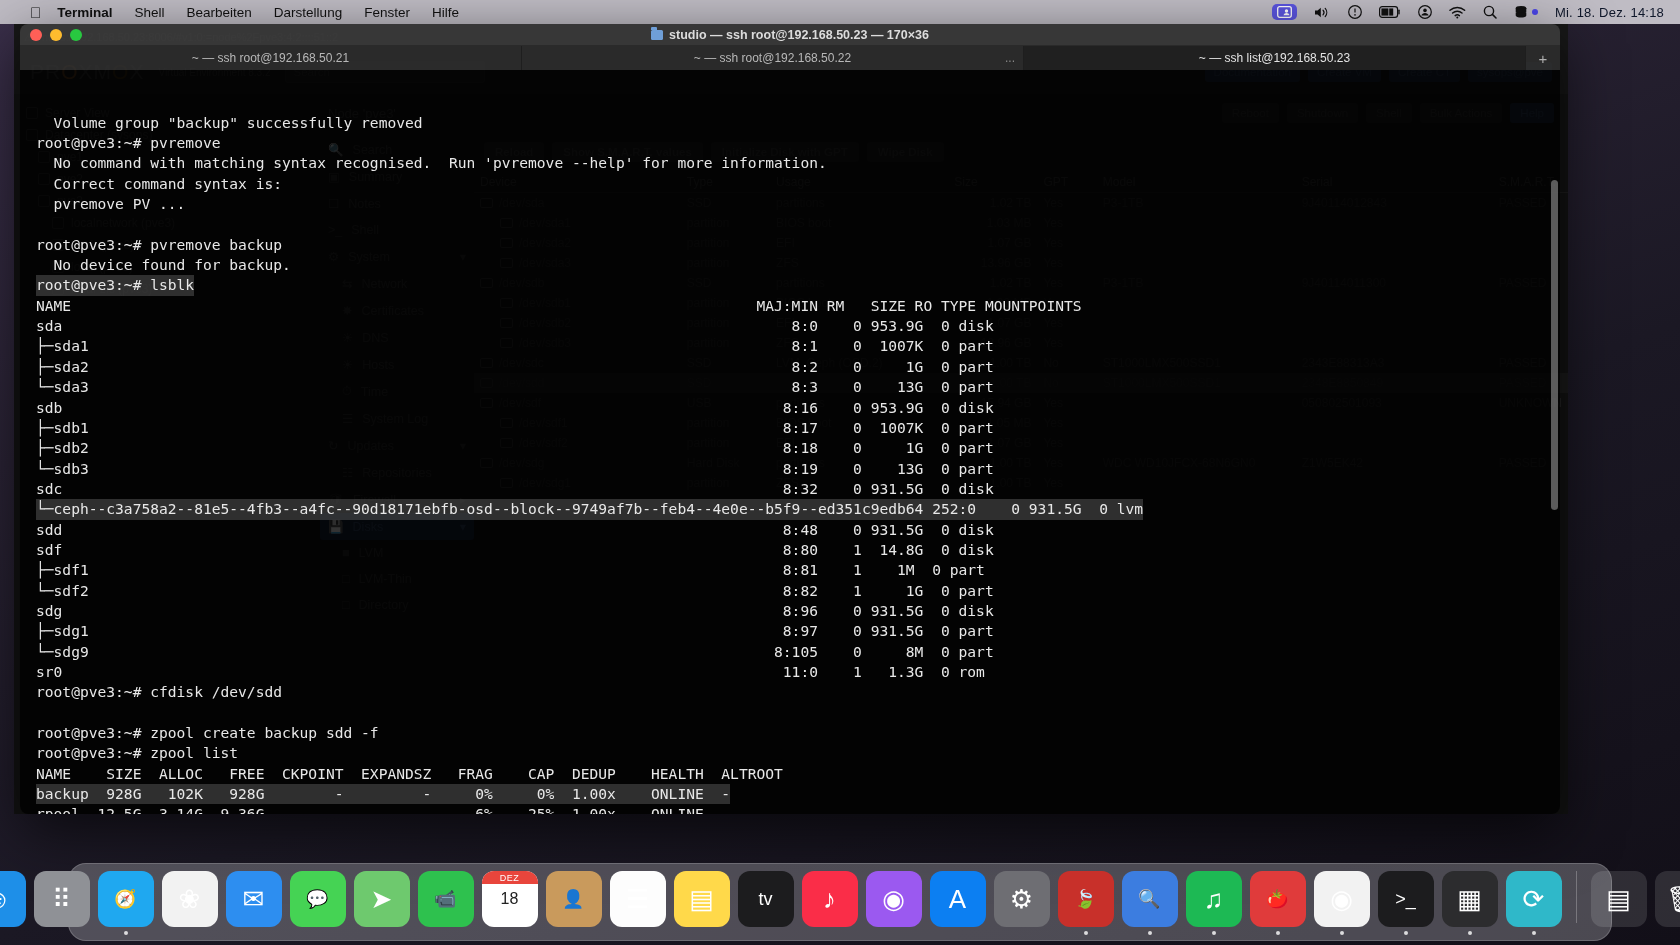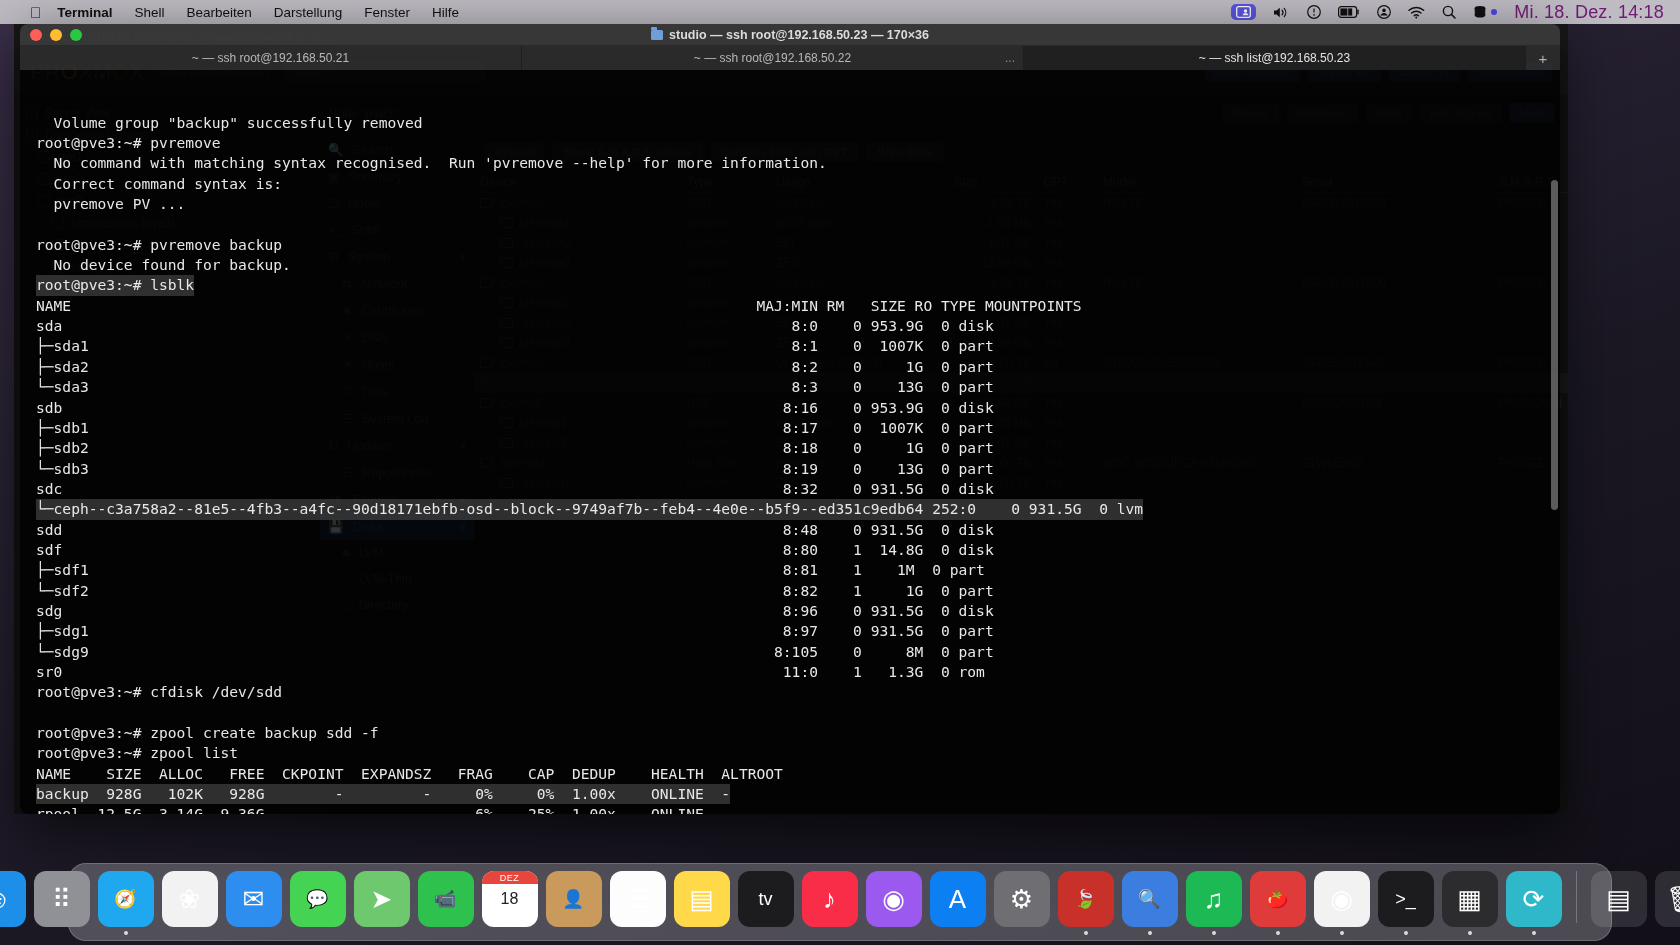--- a/index.html
+++ b/index.html
@@ -26,21 +26,21 @@
   #menubar .mi { margin-right: 22px; white-space: nowrap; }
   #menubar .mi.bold { font-weight: bold; }
   #menubar .spacer { flex: 1; }
   #menubar .status { display: flex; align-items: center; gap: 17px; padding-right: 8px; }
   #menubar .status .sitem { display:flex; align-items:center; line-height:1; }
   #menubar .status svg { display: block; }
   .sc-badge {
     background: #5b55e0; border-radius: 5px; padding: 2px 5px;
     display: flex; align-items: center;
   }
-  .clock { font-size: 18px; color: #701a75; white-space: nowrap; letter-spacing: .2px;}
+  .clock { font-size: 13px; color: #0f172a; white-space: nowrap; letter-spacing: .2px;}
   .dot-blue { width:6px;height:6px;border-radius:50%;background:#4b46e8;display:inline-block;margin-left:4px;}
 
   
   #proxmox {
     position: absolute; left: 14px; top: 24px; width: 1554px; height: 790px;
     background: #121212; color: #2e2e2e; overflow: hidden;
     font-size: 12.5px;
   }
   #pvx-urlbar { height: 26px; background:#181818; display:flex; align-items:center; gap:8px; padding:0 10px; color:#3a3a3a; font-size:11px;}
   #pvx-header { height: 44px; display:flex; align-items:center; padding:0 16px; gap:14px; background:#161616;}

